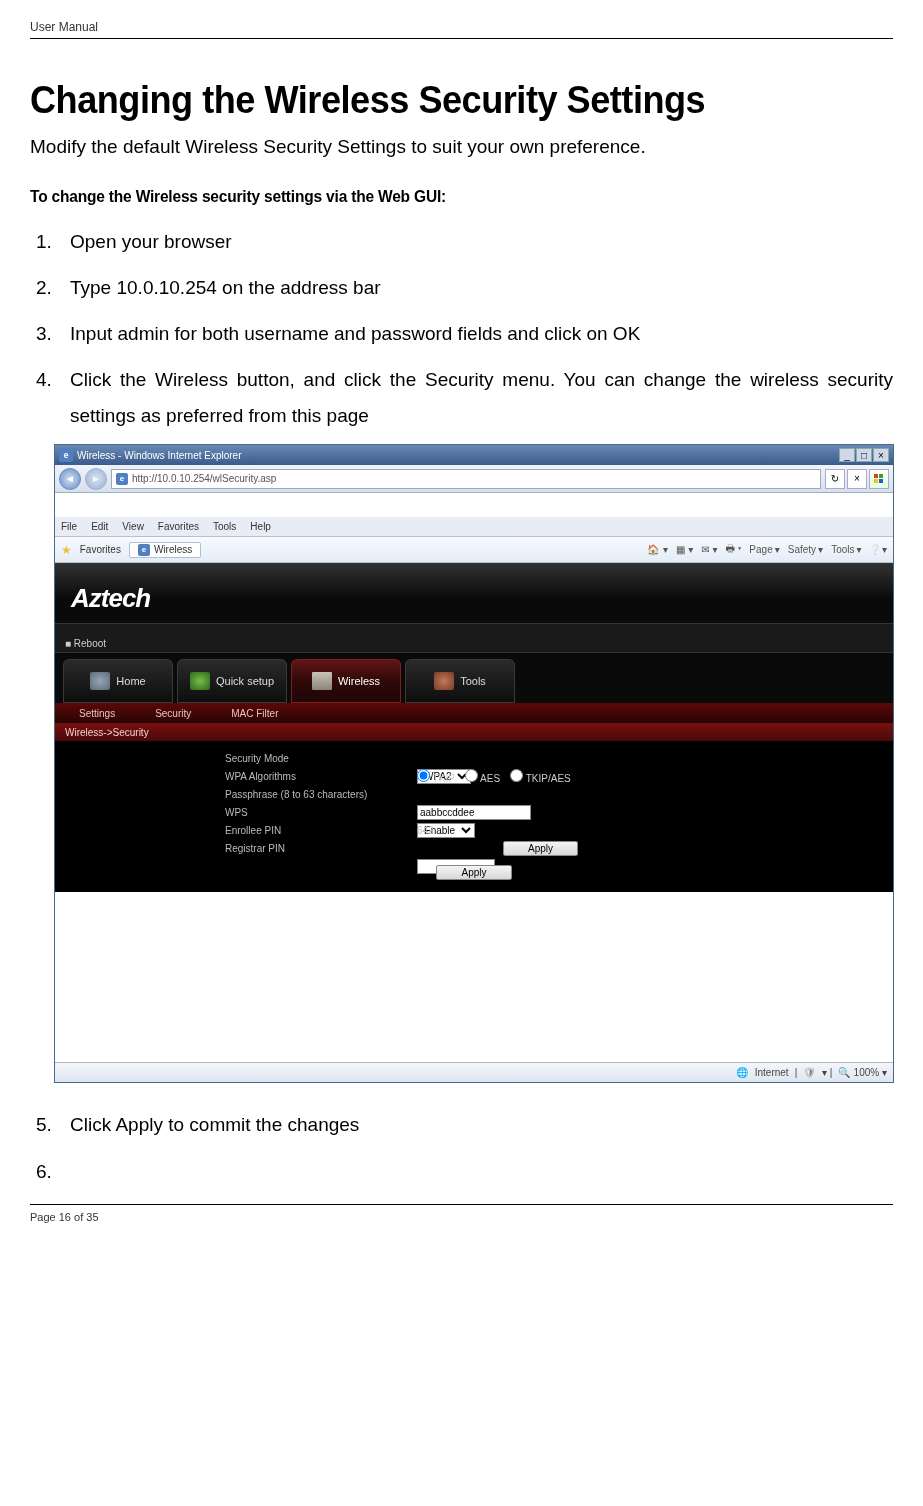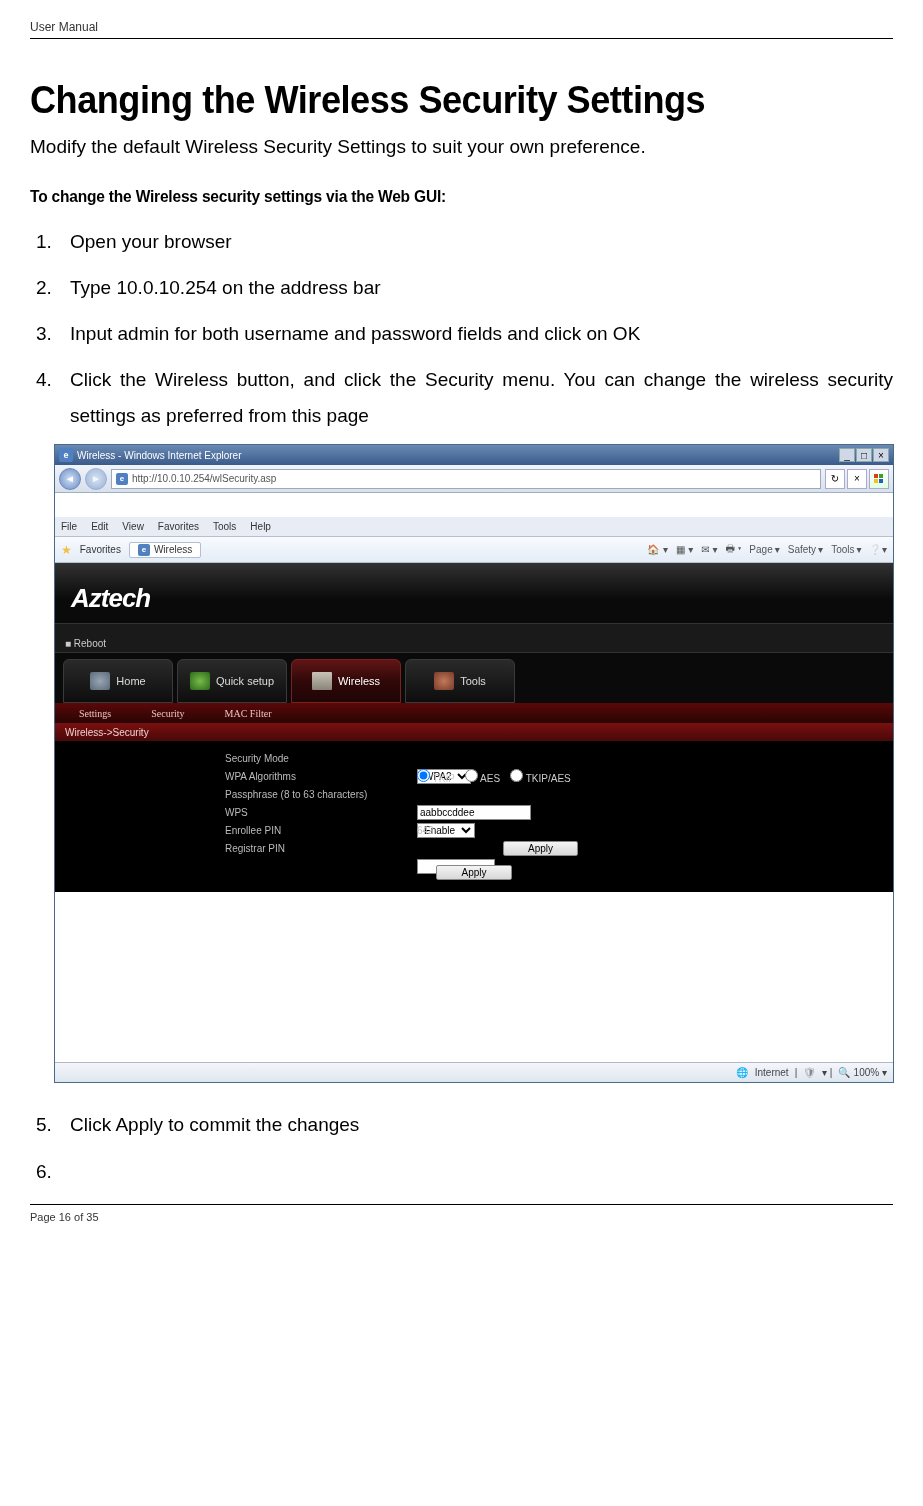--- a/index.html
+++ b/index.html
@@ -181,21 +181,21 @@
       background:linear-gradient(#611515,#300808 50%,#200505);
       border-color:#7a2020; color:#fff;
     }
     .tabicon { width:20px;height:18px;background:#6a5a4a;border-radius:2px;}
     .tabicon.home{background:radial-gradient(#9aa5b5,#5a6a7a);}
     .tabicon.qs{background:radial-gradient(#7aba4a,#2a6a1a);}
     .tabicon.wl{background:linear-gradient(#c8c2b8,#8a8478);border-radius:1px;}
     .tabicon.sys{background:radial-gradient(#c07a5a,#7a3a2a);}
     .az-subtabs {
       height:20px; background:linear-gradient(#5a0808,#2a0404);
-      display:flex; gap:40px; padding:2px 24px; color:#e8c0c0; font-size:10px;align-items:center;font-family:Liberation Serif, serif;
+      display:flex; gap:40px; padding:2px 24px; color:#e8c0c0; font-size:10px;align-items:center;
     }
     .az-breadcrumb {
       height:18px; background:linear-gradient(#7a1010,#4a0808);
       color:#f0d0d0; font-size:10px; padding:2px 10px; display:flex; align-items:center;
     }
     .form-area {
       background:#000; padding:8px 0 4px;
     }
     .form-row {
       display:flex; align-items:center; height:18px;

